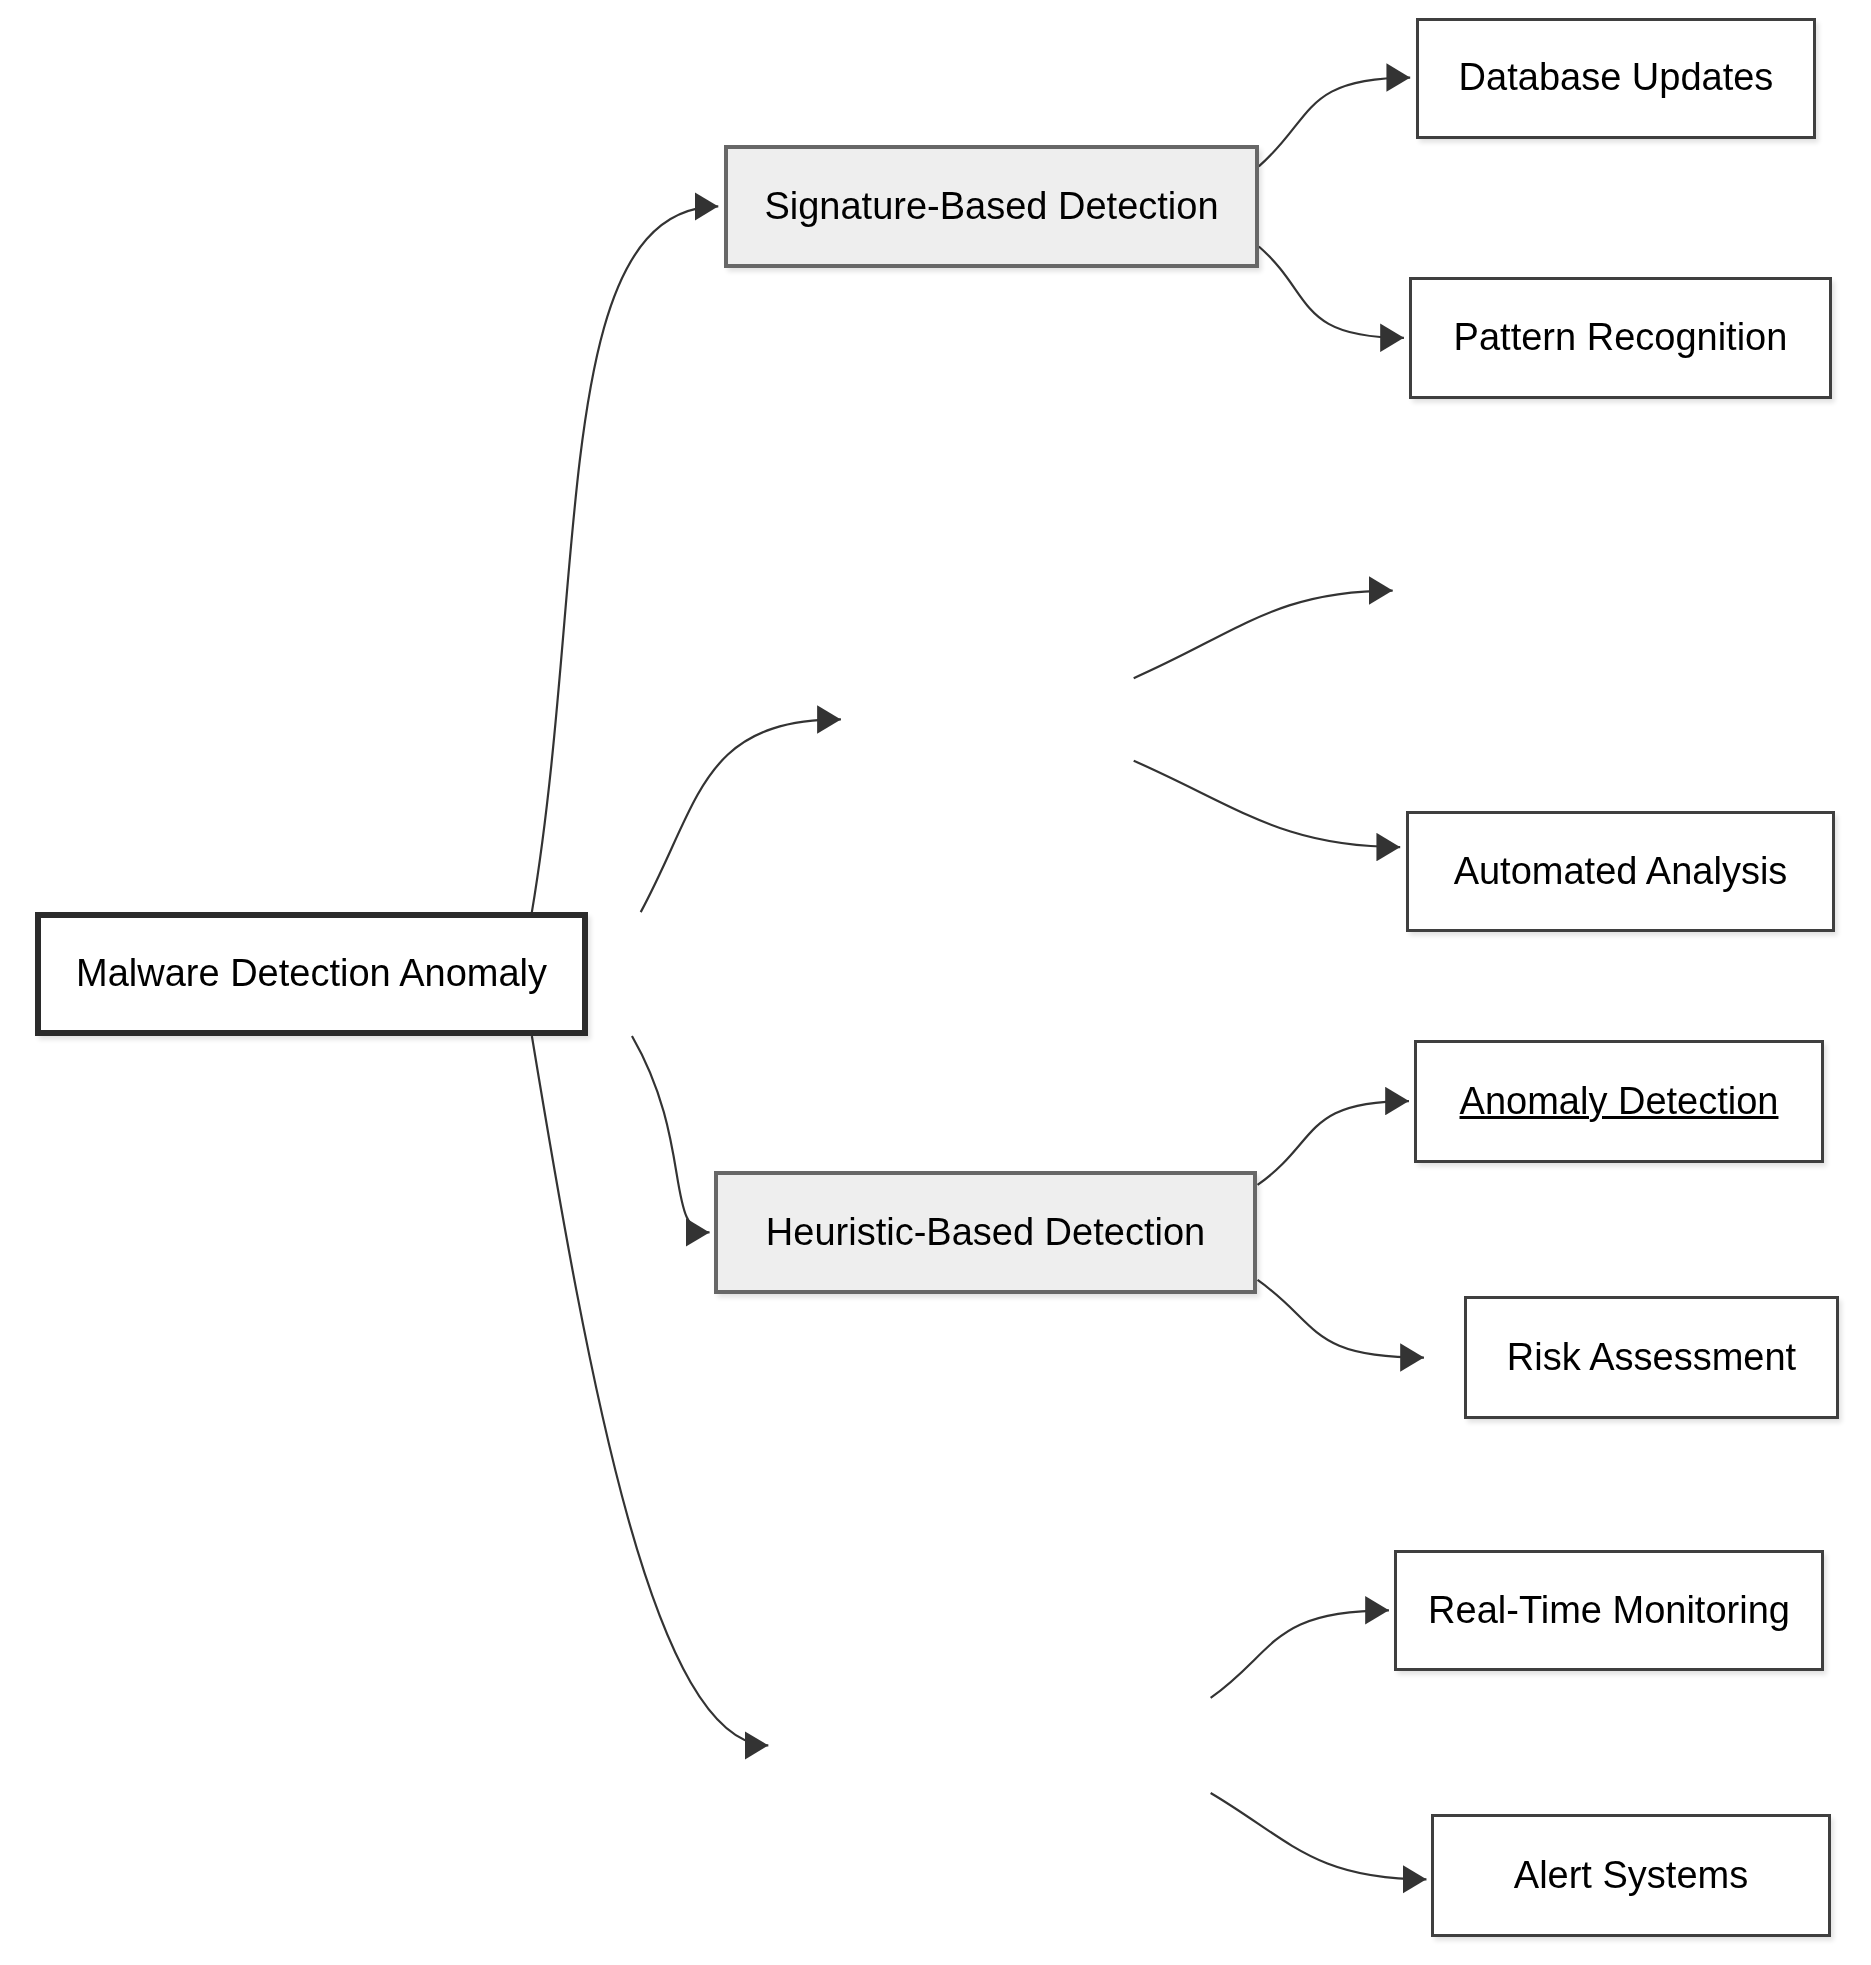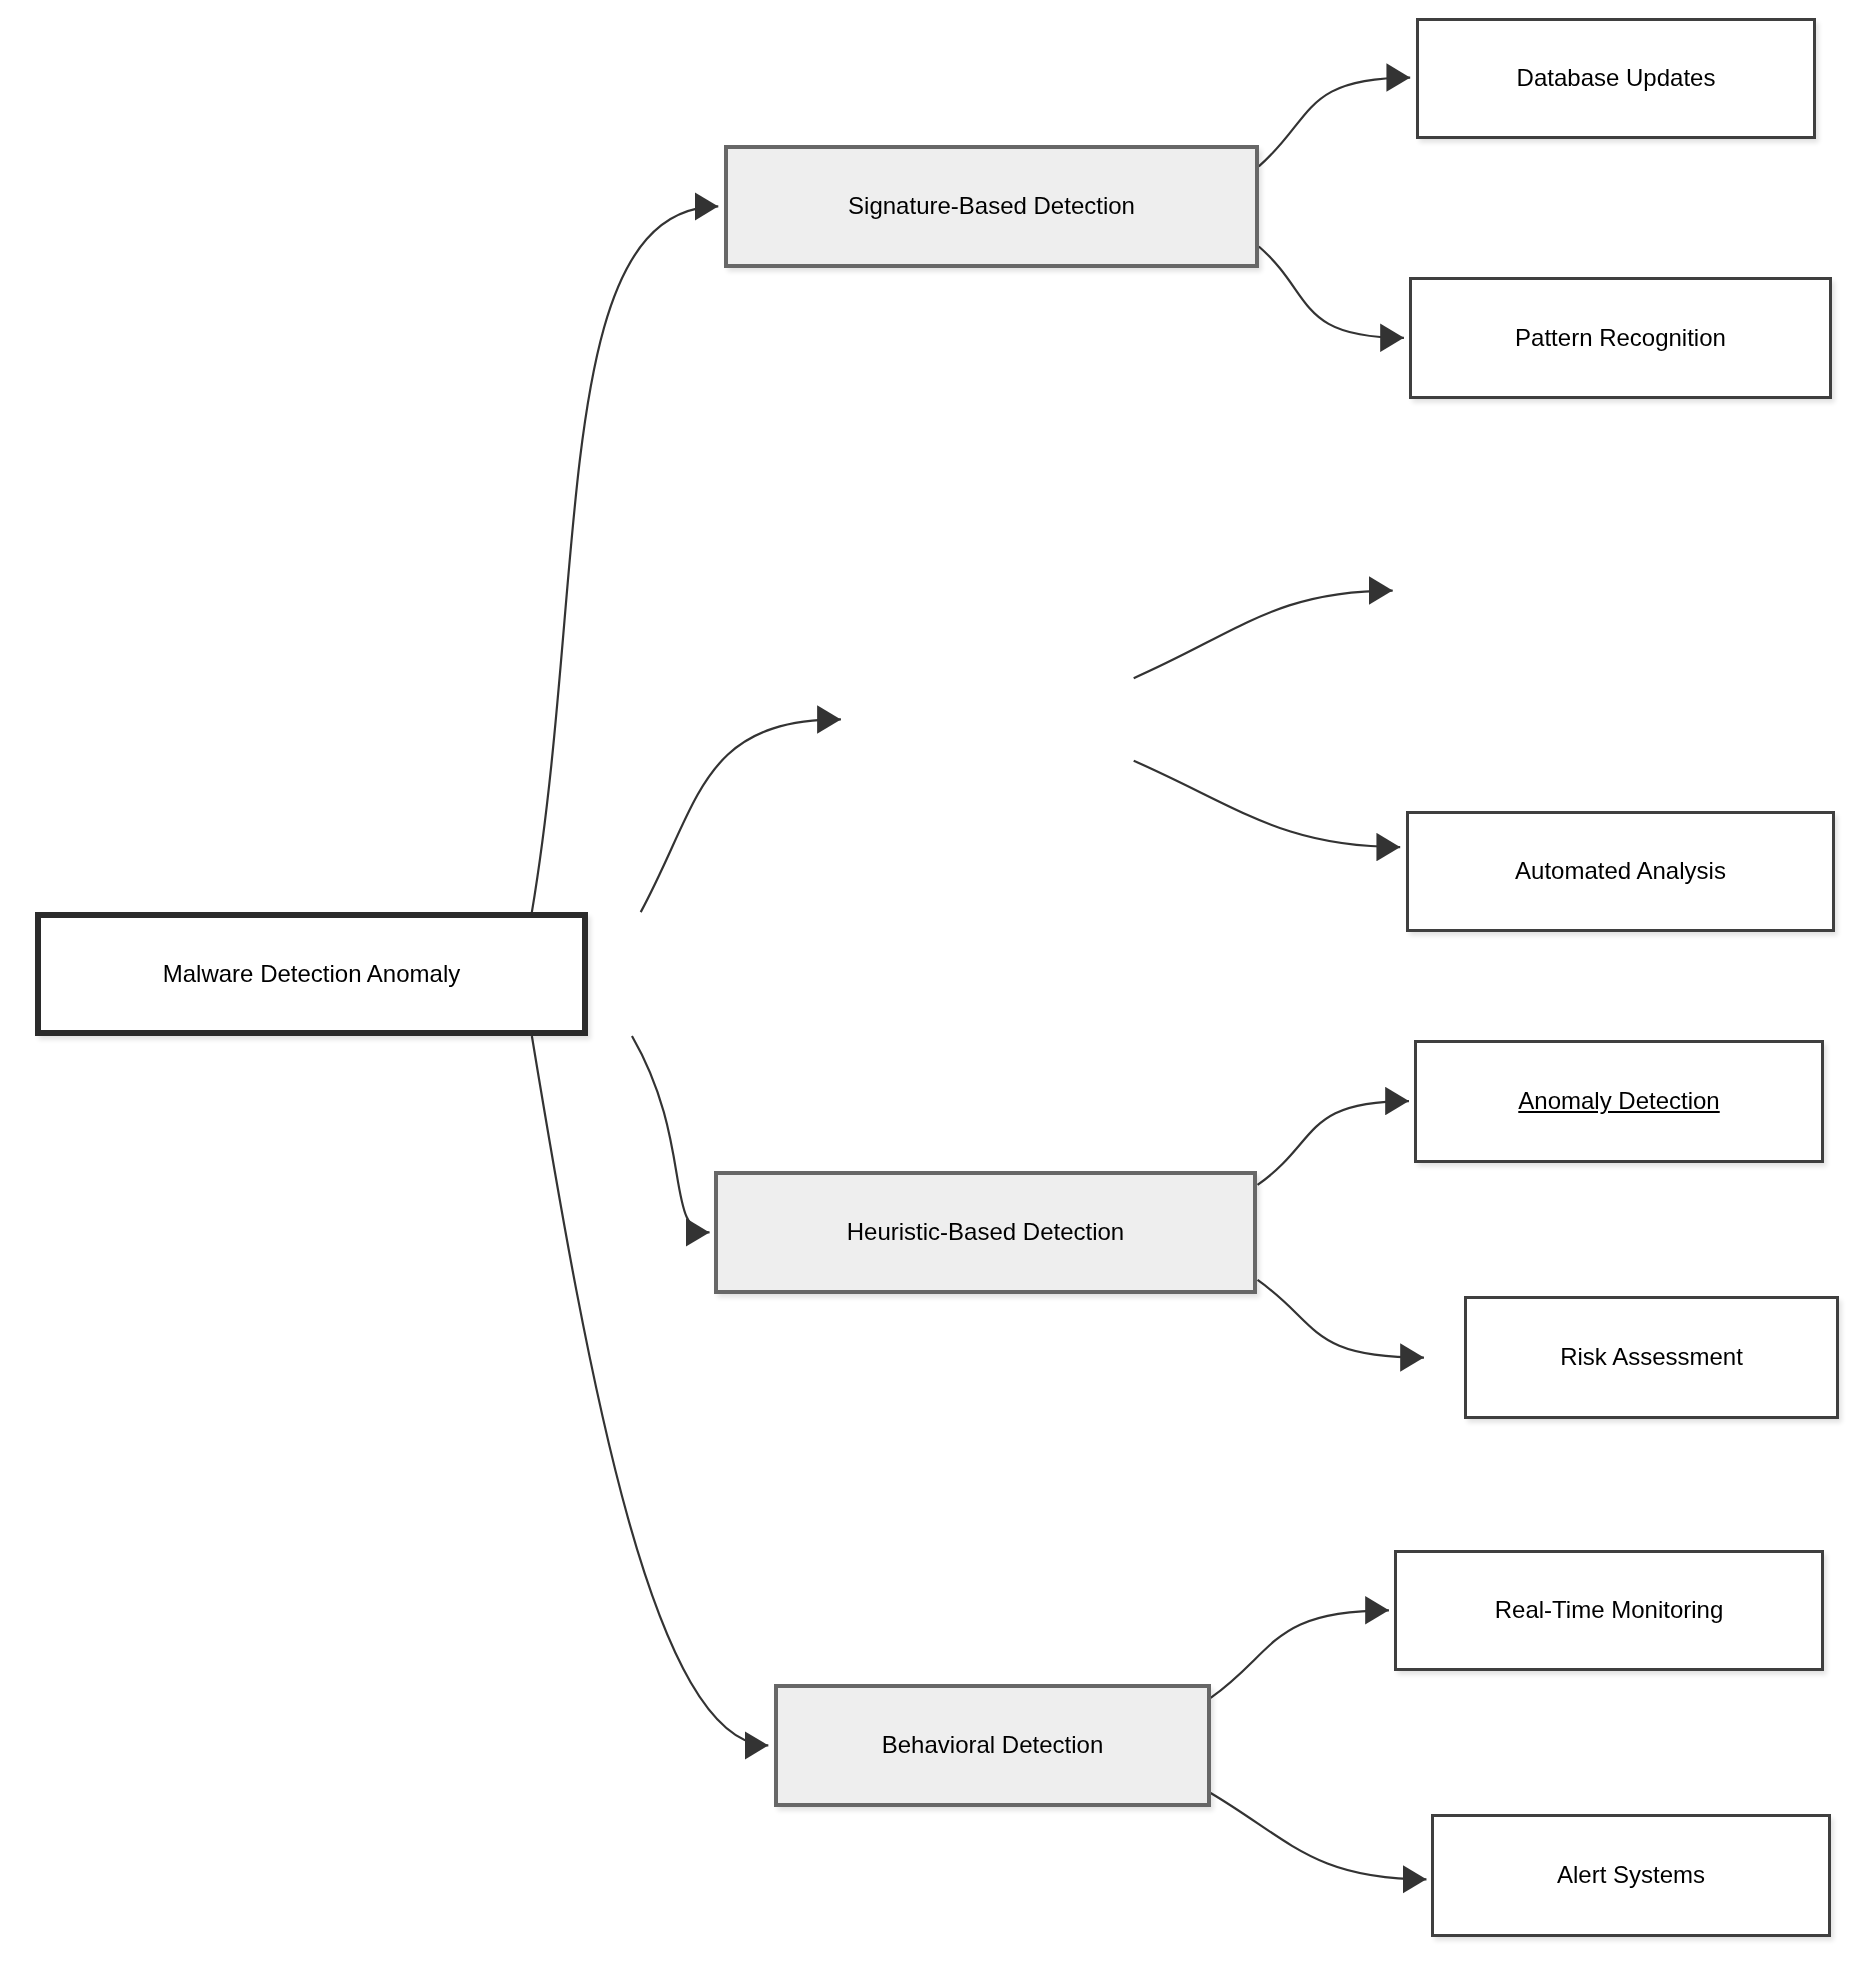--- a/index.html
+++ b/index.html
@@ -26,21 +26,21 @@
     stroke: #333333;
     stroke-width: 3.5px;
   }
   .node {
     position: absolute;
     z-index: 2;
     display: flex;
     align-items: center;
     justify-content: center;
     box-sizing: border-box;
-    font-size: 24px;
+    font-size: 38px;
     line-height: 1.2;
     color: #000000;
     text-align: right;
     white-space: nowrap;
     box-shadow: 3.1px 3.8px 5px rgba(0,0,0,0.12);
   }
   .node.root {
     background: #ffffff;
     border: 6.3px solid #2b2b2b;
   }
@@ -80,21 +80,20 @@
     <path class="edge" d="M 2010 2046 C 2110 2116, 2090 2170, 2276 2170" marker-end="url(#arrow)"></path>
 
     <path class="edge" d="M 1935 2714 C 2040 2640, 2030 2574, 2220 2574" marker-end="url(#arrow)"></path>
     <path class="edge" d="M 1935 2866 C 2060 2940, 2100 3004, 2280 3004" marker-end="url(#arrow)"></path>
   </svg>
 
   <div class="node root" style="left:35px; top:912px; width:553px; height:124px;">Malware Detection Anomaly</div>
 
   <div class="node branch" style="left:724px; top:145px; width:535px; height:123px;">Signature-Based Detection</div>
   <div class="node branch" style="left:714px; top:1171px; width:543px; height:123px;">Heuristic-Based Detection</div>
-  <div class="node branch" style="left:774px; top:1684px; width:437px; height:123px;">Behavioral Detection</div>
 
   <div class="node leaf" style="left:1416px; top:17.5px; width:400px; height:121px;">Database Updates</div>
   <div class="node leaf" style="left:1409px; top:277px; width:423px; height:122px;">Pattern Recognition</div>
 
   <div class="node leaf" style="left:1406px; top:787px; width:429px; height:121px;margin-top:24px;">Automated Analysis</div>
 
   <div class="node leaf" style="left:1414px; top:1040px; width:410px; height:123px;text-decoration:underline;">Anomaly Detection</div>
   <div class="node leaf" style="left:1464px; top:1296px; width:375px; height:123px;">Risk Assessment</div>
 
   <div class="node leaf" style="left:1394px; top:1550px; width:430px; height:121px;">Real-Time Monitoring</div>

